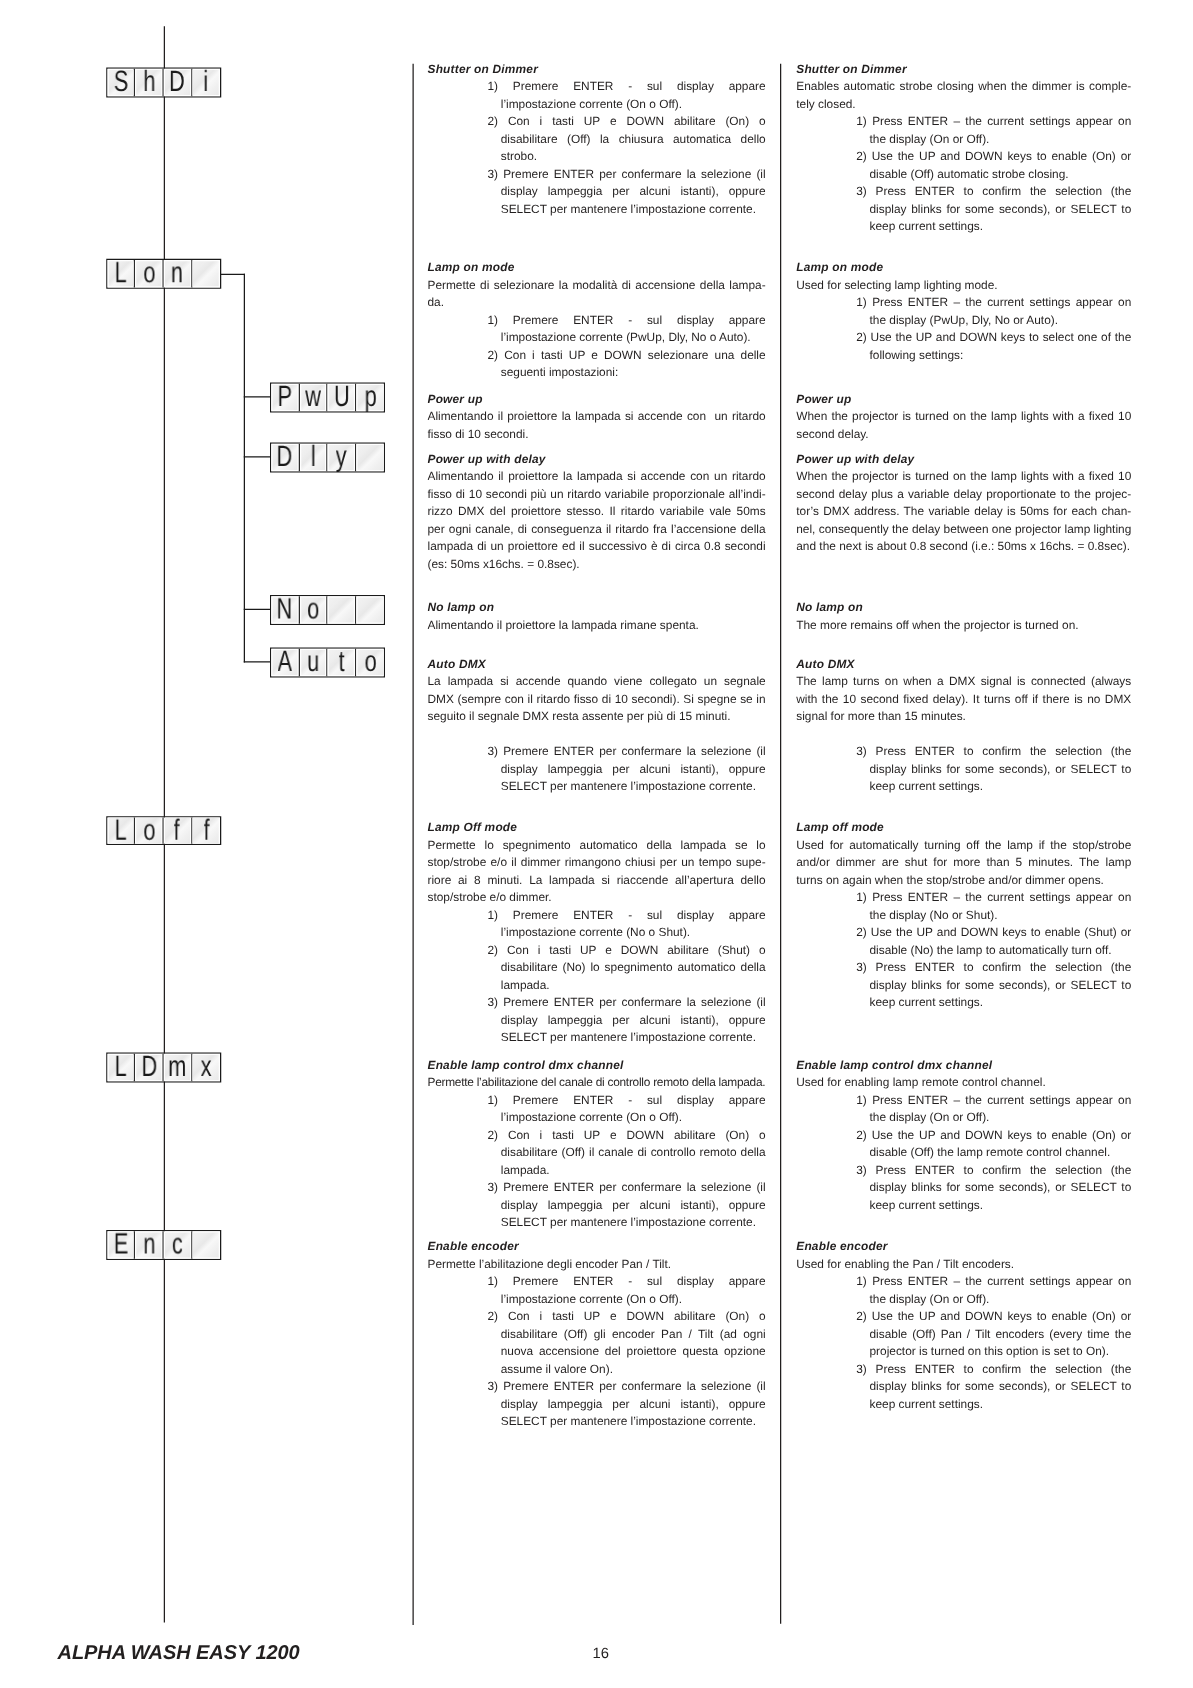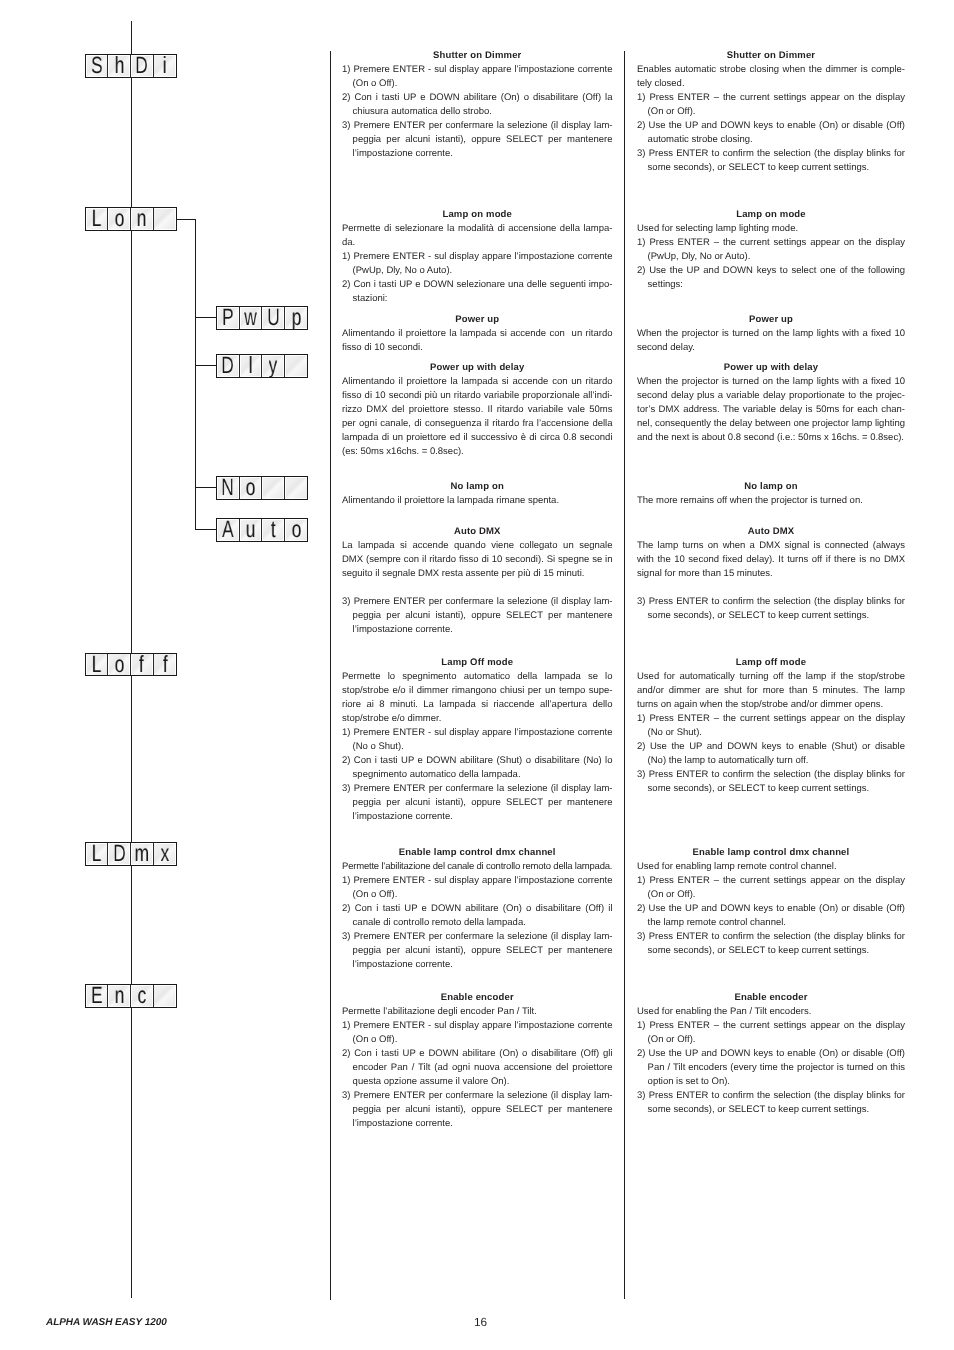--- a/index.html
+++ b/index.html
@@ -16,24 +16,24 @@
      display:flex;align-items:center;justify-content:center;overflow:hidden;
      font-size:23.5px;line-height:1;color:#1a1a1a;}
   .lcd .cell::before{content:"";position:absolute;left:0.8px;right:0.8px;top:0.8px;bottom:0.8px;
      background:linear-gradient(135deg,#f2f2f2 0%,#eeeeee 26%,#e8e8e8 42%,#f8f8f8 56%,#f1f1f1 74%,#e9e9e9 100%);}
   .lcd .cell:last-child{border-right:none;}
   .lcd .cell span{display:block;line-height:1;transform:scaleX(0.74);position:relative;z-index:1;will-change:transform;}
   .tl{position:absolute;background:#1a1a1a;}
   .sec{position:absolute;font-size:9.5px;line-height:14px;text-align:justify;will-change:transform;
        text-justify:inter-word;}
   .sec p{margin:0;}
-  .sec .h{font-weight:bold;text-align:center;letter-spacing:0.17px;}
+  .sec .h{font-weight:bold;text-align:left;letter-spacing:0.17px;font-style:italic;}
   .sec .tight{letter-spacing:-0.2px;}
-  .sec .li{padding-left:10.6px;text-indent:-10.6px;}
-  .footer-title{position:absolute;font-weight:bold;font-style:italic;font-size:10px;letter-spacing:-0.05px;will-change:transform;}
+  .sec .li{padding-left:10.6px;text-indent:-10.6px;margin-left:48px;}
+  .footer-title{position:absolute;font-weight:bold;font-style:italic;font-size:16px;letter-spacing:-0.05px;will-change:transform;}
   .footer-page{position:absolute;font-size:11.8px;will-change:transform;}
 </style>
 </head>
 <body>
 
 <div class="sheet">
 <div class="page">
 <div class="vrule" style="left:131px;top:21px;height:1277px;"></div>
 <div class="vrule" style="left:330px;top:51px;height:1249px;"></div>
 <div class="vrule" style="left:624px;top:51px;height:1248px;"></div>

